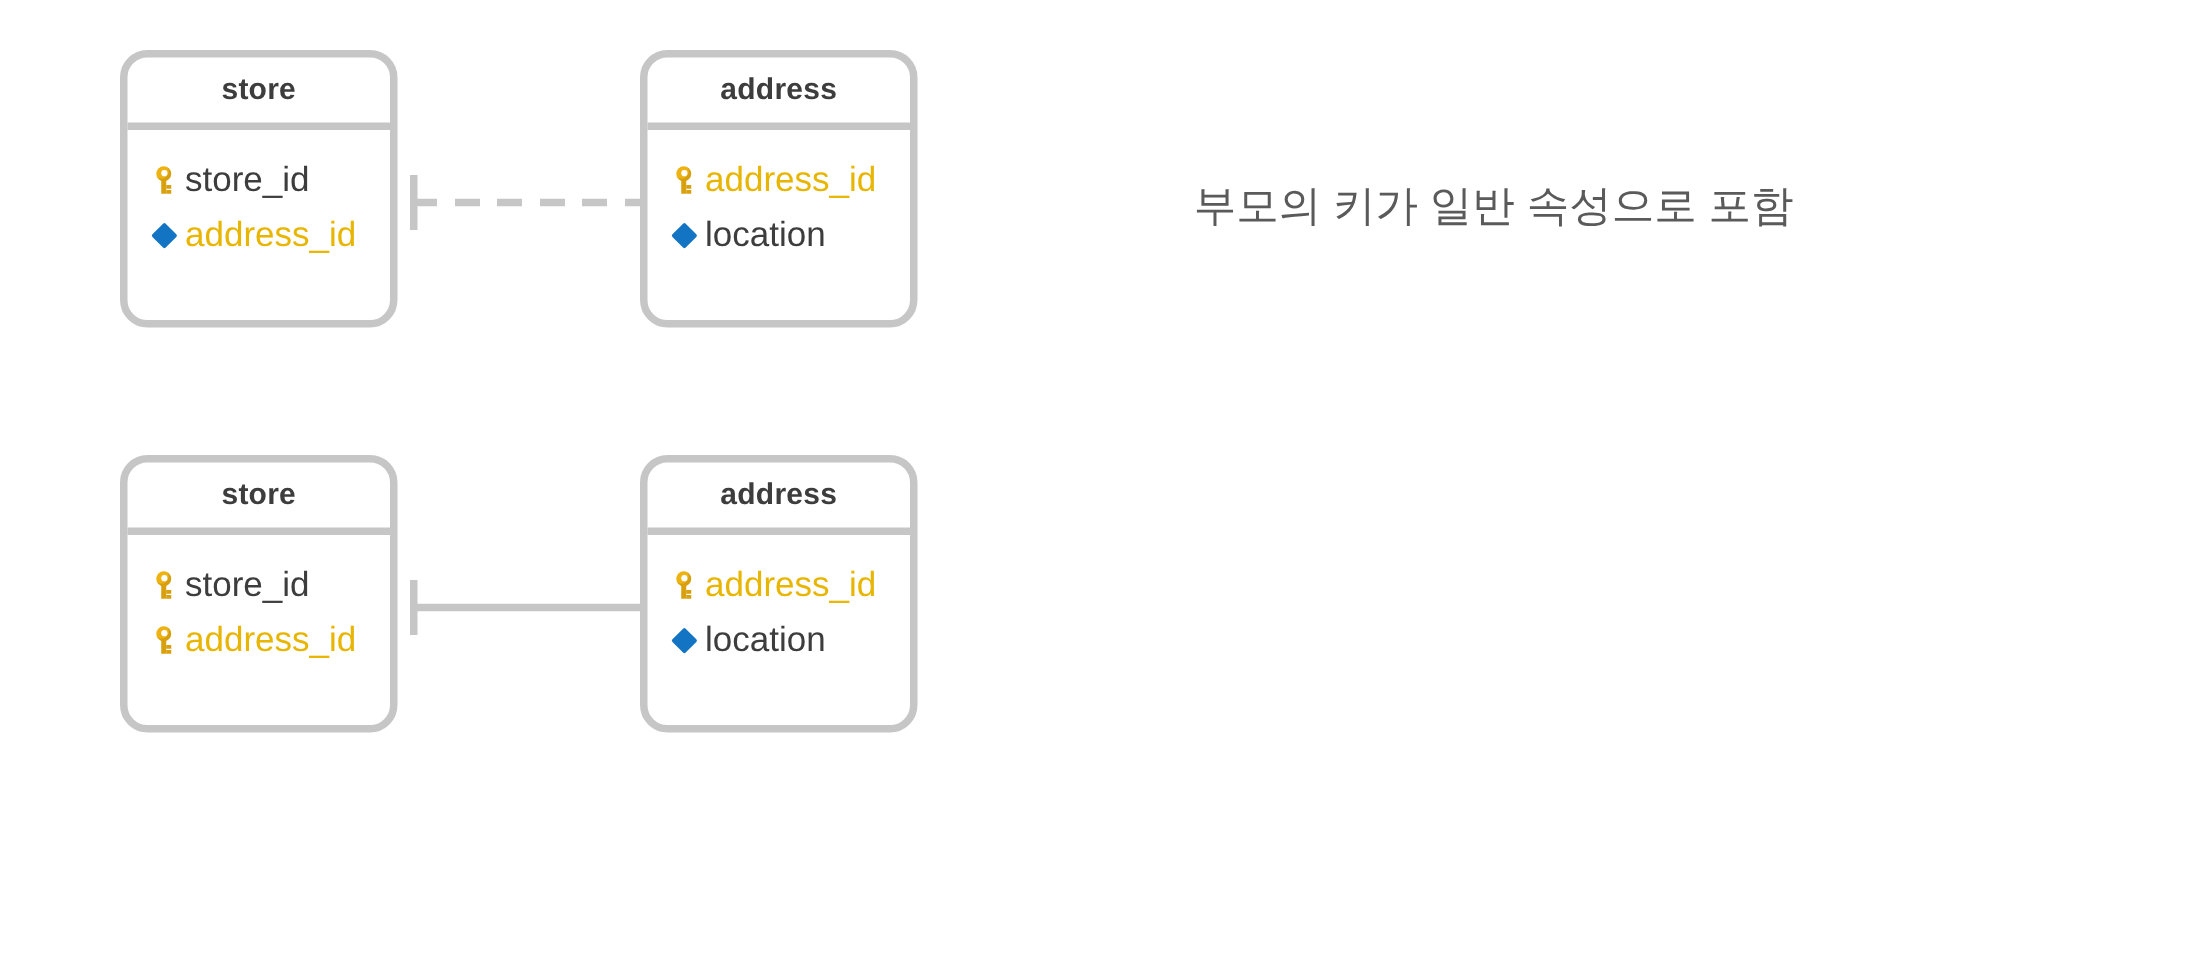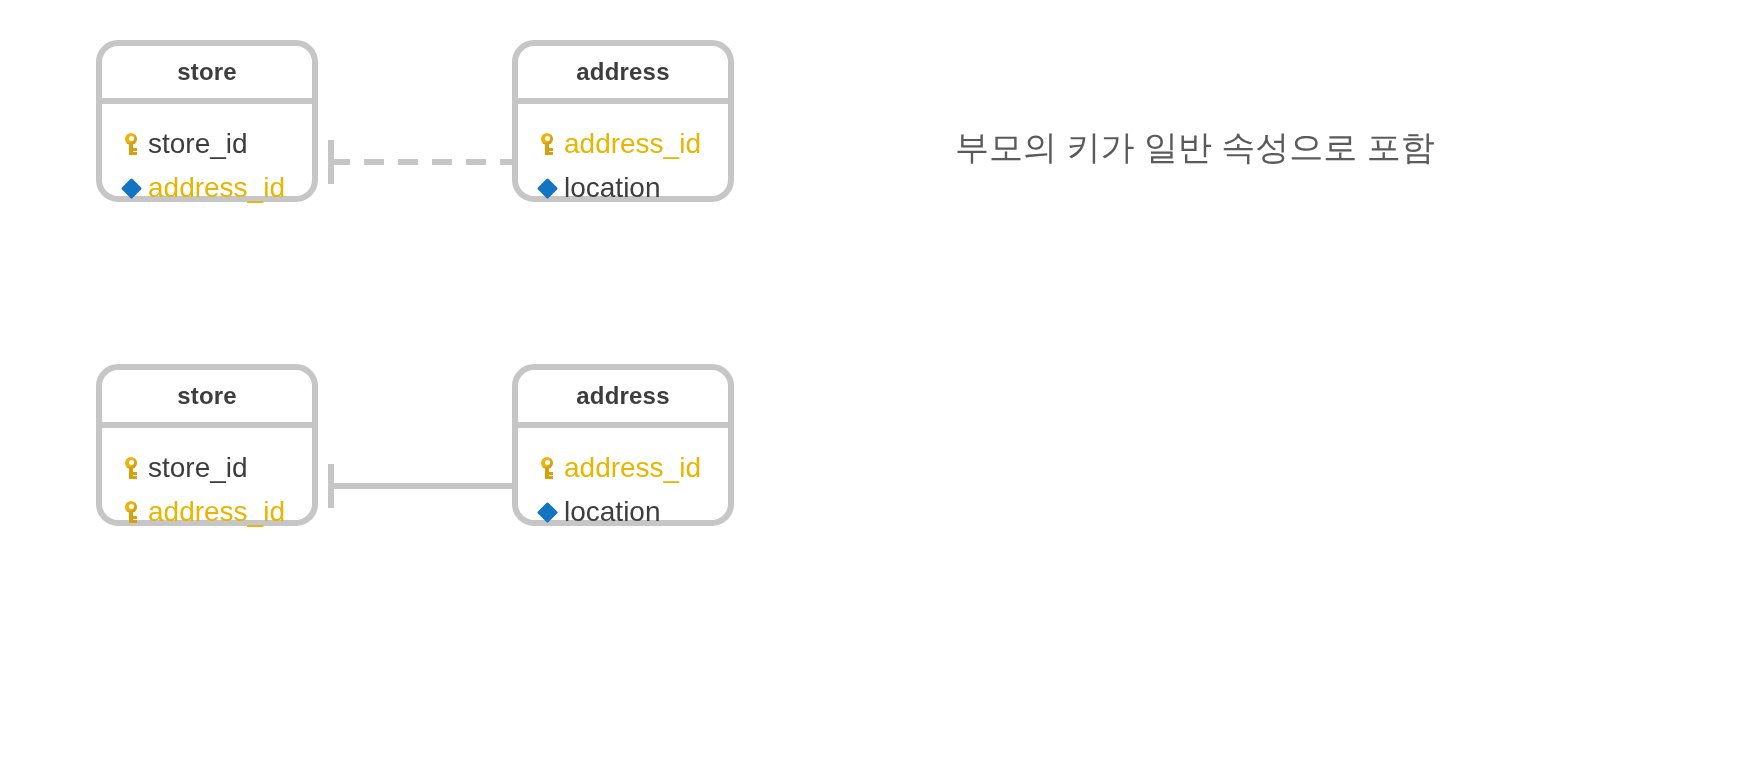--- a/index.html
+++ b/index.html
@@ -30,21 +30,21 @@
   .diagram.bottom { top: 364px; }
 
   
   .entity {
     position: absolute;
     box-sizing: border-box;
     border: 6px solid #c6c6c6;
     border-radius: 22px;
     background: #ffffff;
     width: 222px;
-    height: 162px;
+    height: 222px;
   }
   .entity.left  { left: 96px; }
   .entity.right { left: 512px; }
 
   .entity-header {
     height: 58px;
     display: flex;
     align-items: center;
     justify-content: center;
     border-bottom: 6px solid #c6c6c6;
@@ -174,21 +174,21 @@
     color: #3f3f3f;
     white-space: nowrap;
     line-height: 1.2;
   }
   .caption-sub {
     font-size: 34px;
     color: #5a5a5a;
     white-space: nowrap;
     line-height: 1.35;
   }
-  .caption.top .caption-sub    { margin-top: 0; }
+  .caption.top .caption-sub    { margin-top: 18px; }
 </style>
 </head>
 <body>
 
 <div class="canvas">
 
   <div class="diagram top">
 
     <div class="entity left">
       <div class="entity-header">

